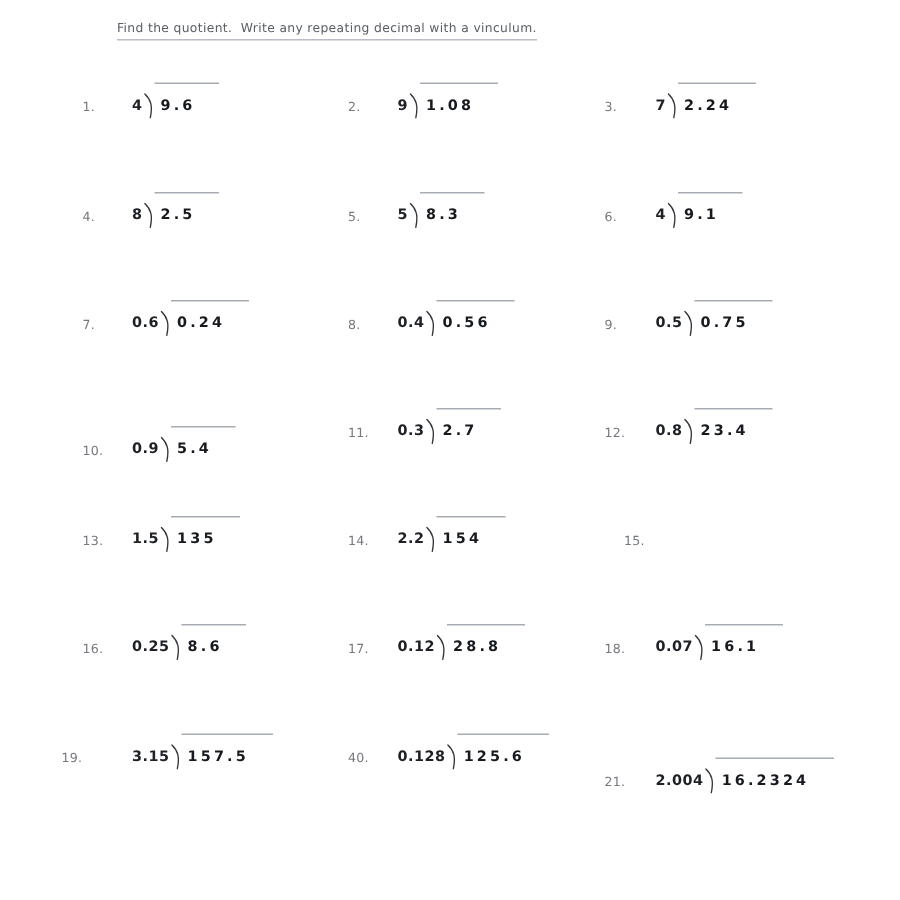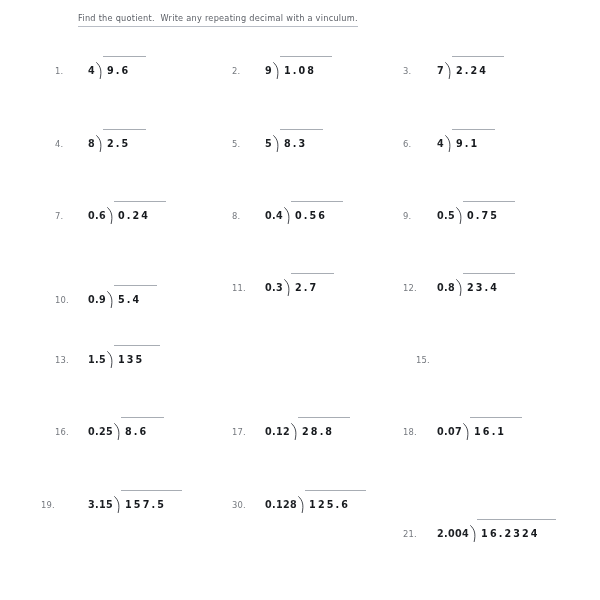--- a/index.html
+++ b/index.html
@@ -300,20 +300,34 @@
           <span class="bracket-stroke">
             <svg width="7" height="17" viewBox="0 0 7 17">
               <path d="M0.6 0.6 C4.6 4.4 5.9 8.6 4.2 16.6" fill="none" stroke="#33373d" stroke-width="0.9" stroke-linecap="round"></path>
             </svg>
           </span>
           <span class="dividend-wrap"><span class="overbar"></span><span class="dividend">135</span></span>
         </span>
       </div>
     </div>
     <div class="problem" style="left: 0px; top: 338px; width: 600px;">
+      <span class="problem-number" style="left: 232px;">14.</span>
+      <div class="division" style="left: 265px;">
+        <span class="divisor">2.2</span>
+        <span class="bracket">
+          <span class="bracket-stroke">
+            <svg width="7" height="17" viewBox="0 0 7 17">
+              <path d="M0.6 0.6 C4.6 4.4 5.9 8.6 4.2 16.6" fill="none" stroke="#33373d" stroke-width="0.9" stroke-linecap="round"></path>
+            </svg>
+          </span>
+          <span class="dividend-wrap"><span class="overbar"></span><span class="dividend">154</span></span>
+        </span>
+      </div>
+    </div>
+    <div class="problem" style="left: 0px; top: 338px; width: 600px;">
       <span class="problem-number" style="left: 416px;">15.</span>
     </div>
     <div class="problem" style="left: 0px; top: 410px; width: 600px;">
       <span class="problem-number" style="left: 55px;">16.</span>
       <div class="division" style="left: 88px; text-align: right;">
         <span class="divisor">0.25</span>
         <span class="bracket">
           <span class="bracket-stroke">
             <svg width="7" height="17" viewBox="0 0 7 17">
               <path d="M0.6 0.6 C4.6 4.4 5.9 8.6 4.2 16.6" fill="none" stroke="#33373d" stroke-width="0.9" stroke-linecap="round"></path>
@@ -359,34 +373,34 @@
           <span class="bracket-stroke">
             <svg width="7" height="17" viewBox="0 0 7 17">
               <path d="M0.6 0.6 C4.6 4.4 5.9 8.6 4.2 16.6" fill="none" stroke="#33373d" stroke-width="0.9" stroke-linecap="round"></path>
             </svg>
           </span>
           <span class="dividend-wrap"><span class="overbar"></span><span class="dividend">157.5</span></span>
         </span>
       </div>
     </div>
     <div class="problem" style="left: 0px; top: 483px; width: 600px;">
-      <span class="problem-number" style="left: 232px;">30.</span>
+      <span class="problem-number" style="left: 232px;">40.</span>
       <div class="division" style="left: 265px;">
         <span class="divisor">0.128</span>
         <span class="bracket">
           <span class="bracket-stroke">
             <svg width="7" height="17" viewBox="0 0 7 17">
               <path d="M0.6 0.6 C4.6 4.4 5.9 8.6 4.2 16.6" fill="none" stroke="#33373d" stroke-width="0.9" stroke-linecap="round"></path>
             </svg>
           </span>
           <span class="dividend-wrap"><span class="overbar"></span><span class="dividend">125.6</span></span>
         </span>
       </div>
     </div>
-    <div class="problem" style="left: 0px; top: 512px; width: 516px;">
+    <div class="problem" style="left: 0px; top: 499px; width: 516px;">
       <span class="problem-number" style="left: 403px;">21.</span>
       <div class="division" style="left: 437px;">
         <span class="divisor">2.004</span>
         <span class="bracket">
           <span class="bracket-stroke">
             <svg width="7" height="17" viewBox="0 0 7 17">
               <path d="M0.6 0.6 C4.6 4.4 5.9 8.6 4.2 16.6" fill="none" stroke="#33373d" stroke-width="0.9" stroke-linecap="round"></path>
             </svg>
           </span>
           <span class="dividend-wrap"><span class="overbar"></span><span class="dividend">16.2324</span></span>

